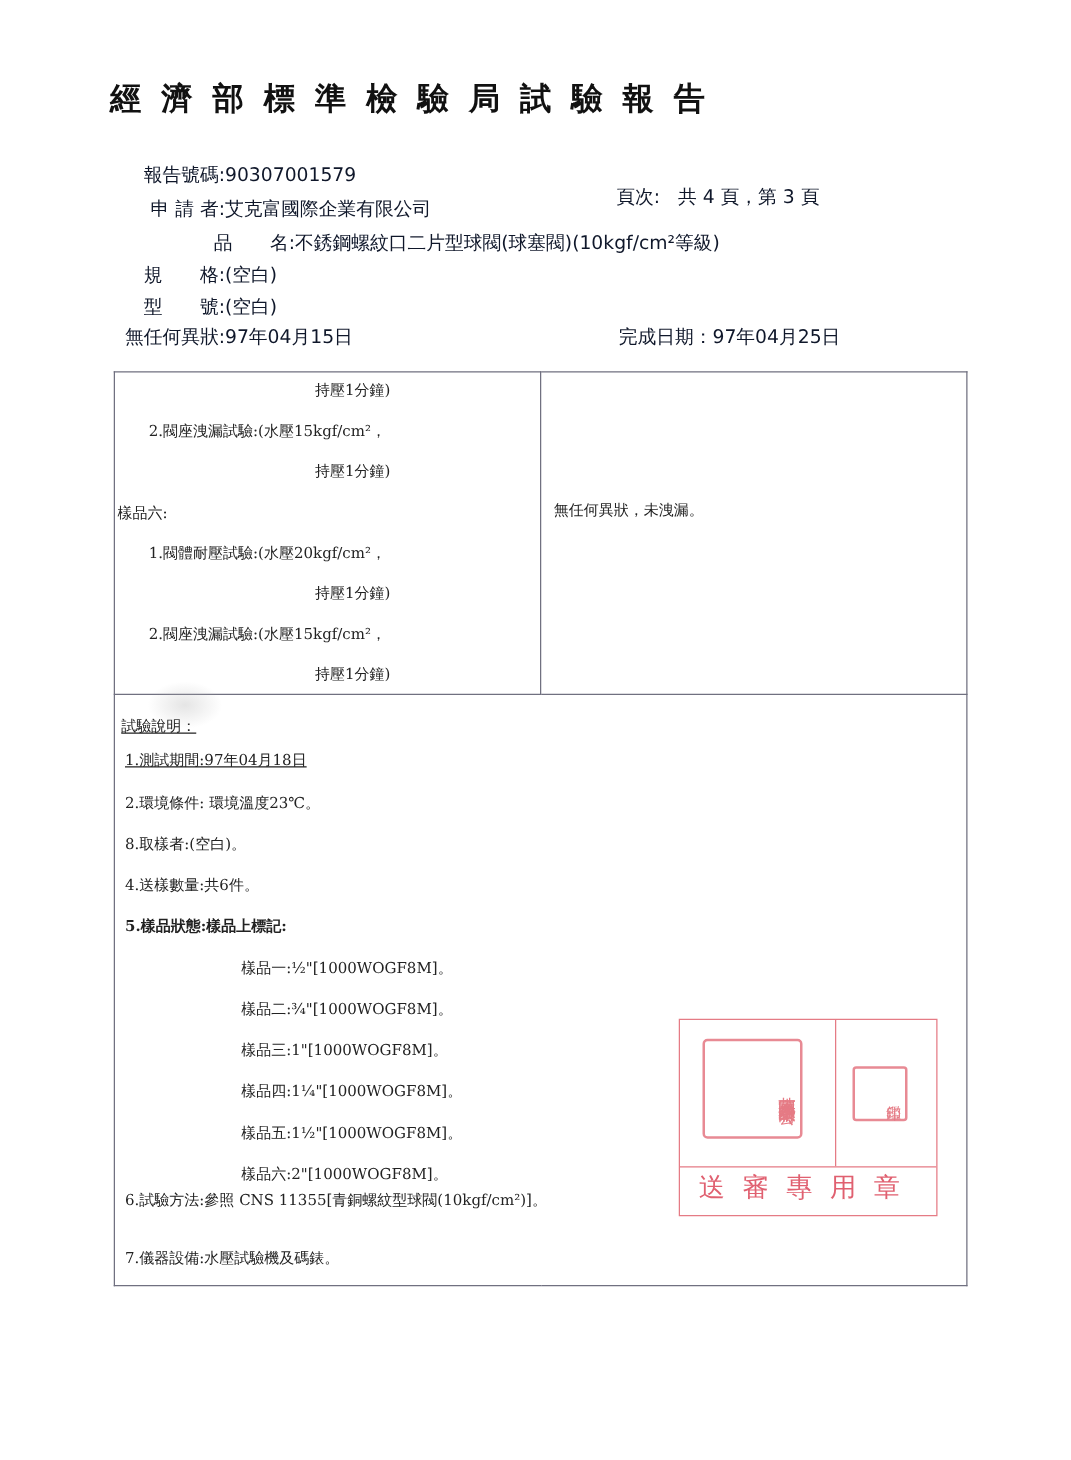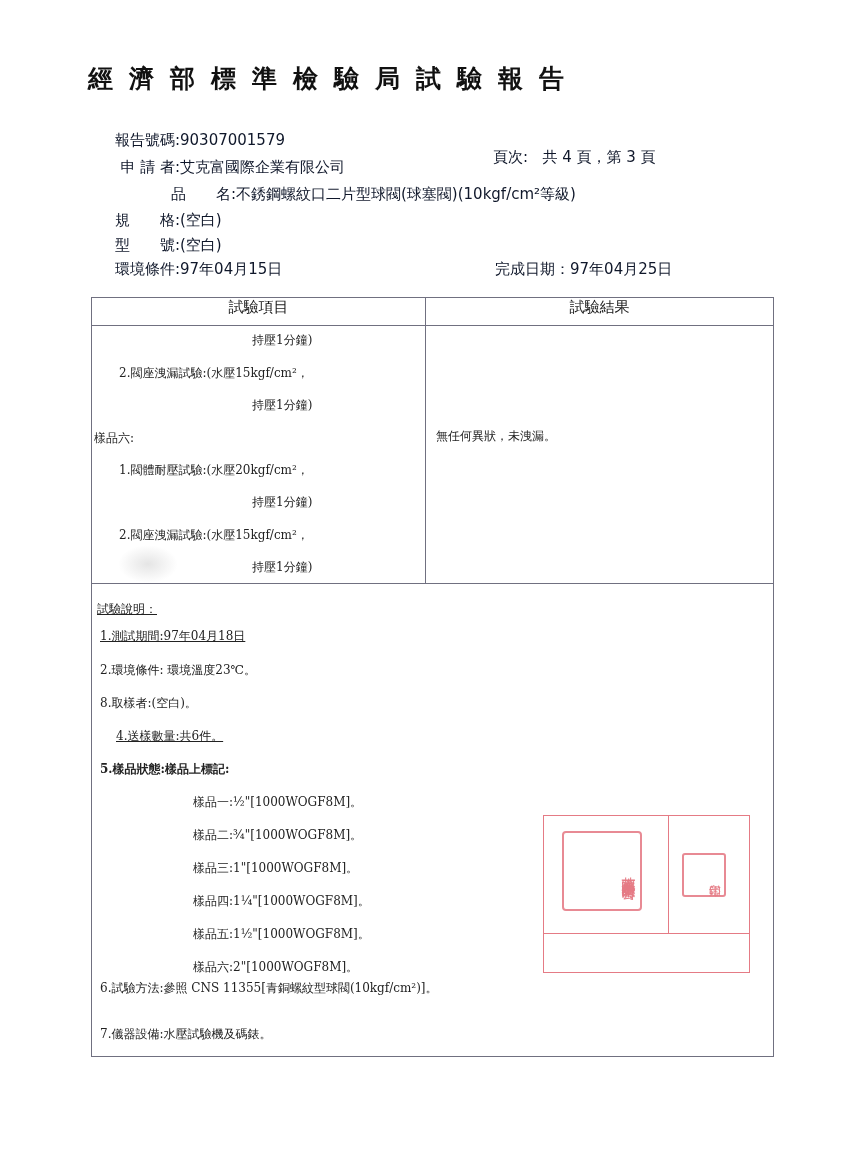--- a/index.html
+++ b/index.html
@@ -42,32 +42,28 @@
 <div class="abs meta" style="left:102px;top:185px;margin-left:44px;">
   <span class="lbl">品　　名:</span><span class="val">不銹鋼螺紋口二片型球閥(球塞閥)(10kgf/cm²等級)</span>
 </div>
 <div class="abs meta" style="left:90px;top:211px;">
   <span class="lbl">規　　格:</span><span class="val">(空白)</span>
 </div>
 <div class="abs meta" style="left:90px;top:236px;">
   <span class="lbl">型　　號:</span><span class="val">(空白)</span>
 </div>
 <div class="abs meta" style="left:90px;top:260px;">
-  <span class="lbl">環境條件:</span><span class="val">97年04月15日</span>
+  <span class="lbl">無任何異狀:</span><span class="val">97年04月15日</span>
 </div>
 <div class="abs meta" style="left:495px;top:260px;">
   <span>完成日期：</span><span>97年04月25日</span>
 </div>
 
 <table class="report">
   <tbody>
-      <tr class="hdr">
-    <td style="width:333px;">試驗項目</td>
-    <td>試驗結果</td>
-  </tr>
   <tr>
     <td>
       <div class="items">
         <div class="t" style="left:160px;top:6px;">持壓1分鐘)</div>
         <div class="t" style="left:27px;top:39px;">2.閥座洩漏試驗:(水壓15kgf/cm²，</div>
         <div class="t" style="left:160px;top:71px;">持壓1分鐘)</div>
         <div class="t" style="left:2px;top:104px;text-align:right;">樣品六:</div>
         <div class="t" style="left:27px;top:136px;">1.閥體耐壓試驗:(水壓20kgf/cm²，</div>
         <div class="t" style="left:160px;top:168px;">持壓1分鐘)</div>
         <div class="t" style="left:27px;top:201px;">2.閥座洩漏試驗:(水壓15kgf/cm²，</div>
@@ -80,21 +76,21 @@
       </div>
     </td>
   </tr>
   <tr>
     <td colspan="2">
       <div class="notes">
         <div class="t" style="left:5px;top:17px;text-decoration:underline;">試驗說明：</div>
         <div class="t" style="left:8px;top:44px;text-decoration:underline;">1.測試期間:97年04月18日</div>
         <div class="t" style="left:8px;top:78px;">2.環境條件: 環境溫度23℃。</div>
         <div class="t" style="left:8px;top:111px;">8.取樣者:(空白)。</div>
-        <div class="t" style="left:24px;top:144px;text-decoration:underline;">4.送樣數量:共6件。</div>
+        <div class="t" style="left:8px;top:144px;">4.送樣數量:共6件。</div>
         <div class="t" style="left:8px;top:177px;font-weight:bold;">5.樣品狀態:樣品上標記:</div>
         <div class="t" style="left:101px;top:210px;">樣品一:½"[1000WOGF8M]。</div>
         <div class="t" style="left:101px;top:243px;">樣品二:¾"[1000WOGF8M]。</div>
         <div class="t" style="left:101px;top:276px;">樣品三:1"[1000WOGF8M]。</div>
         <div class="t" style="left:101px;top:309px;">樣品四:1¼"[1000WOGF8M]。</div>
         <div class="t" style="left:101px;top:342px;">樣品五:1½"[1000WOGF8M]。</div>
         <div class="t" style="left:101px;top:375px;">樣品六:2"[1000WOGF8M]。</div>
         <div class="t" style="left:8px;top:396px;">6.試驗方法:參照 CNS 11355[青銅螺紋型球閥(10kgf/cm²)]。</div>
         <div class="t" style="left:8px;top:442px;">7.儀器設備:水壓試驗機及碼錶。</div>
       </div>
@@ -103,13 +99,14 @@
 </tbody>
   </table>
 
 <div class="smudge"></div>
 
 <div class="stamp">
   <div class="vline"></div>
   <div class="hline"></div>
   <div class="seal1">艾克富國際企業有限公司</div>
   <div class="seal2">印鑑</div>
+  <div class="stamp-label">送審專用章</div>
 </div>
 
 </body></html>

